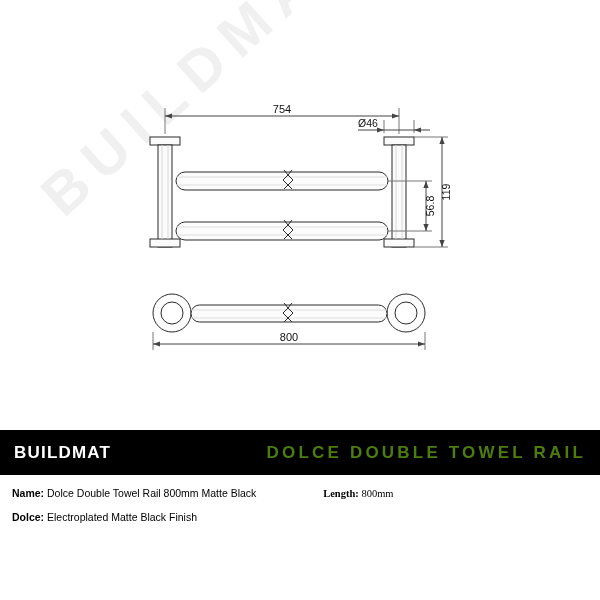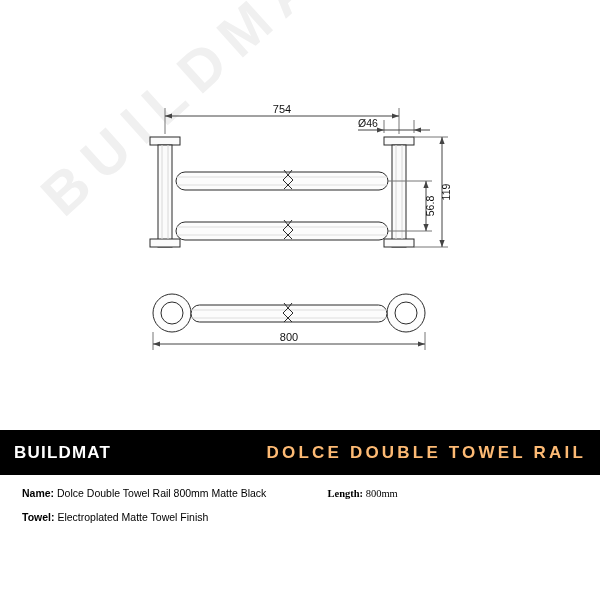--- a/index.html
+++ b/index.html
@@ -72,36 +72,36 @@
     box-sizing: border-box;
   }
   .brand {
     color: #ffffff;
     font-size: 17px;
     font-weight: 700;
     letter-spacing: 1.2px;
     font-family: "Liberation Sans", sans-serif;
   }
   .product-title {
-    color: #fdba74;
+    color: #4d7c0f;
     font-size: 17px;
     font-weight: 700;
     letter-spacing: 3.2px;
     font-family: "Liberation Sans", sans-serif;
   }
 
   
   .specs {
     position: absolute;
     left: 0;
     top: 475px;
     width: 572px;
     height: 100px;
     box-sizing: border-box;
-    padding: 12px 14px 0 22px;
+    padding: 12px 14px 0 12px;
   }
   .spec-cols {
     display: flex;
     width: 100%;
   }
   .spec-col {
     display: flex;
     flex-direction: column;
     gap: 11px;
   }
@@ -220,22 +220,22 @@
   </div>
 
   <div class="specs">
     <div class="spec-cols">
       <div class="spec-col left">
         <div class="spec-row">
           <span class="spec-label">Name:</span>
           <span class="spec-value">Dolce Double Towel Rail 800mm Matte Black</span>
         </div>
         <div class="spec-row">
-          <span class="spec-label">Towel:</span>
-          <span class="spec-value">Electroplated Matte Towel Finish</span>
+          <span class="spec-label">Dolce:</span>
+          <span class="spec-value">Electroplated Matte Black Finish</span>
         </div>
       </div>
       <div class="spec-col right">
         <div class="spec-row">
           <span class="spec-label">Length:</span>
           <span class="spec-value">800mm</span>
         </div>
       </div>
     </div>
   </div>

